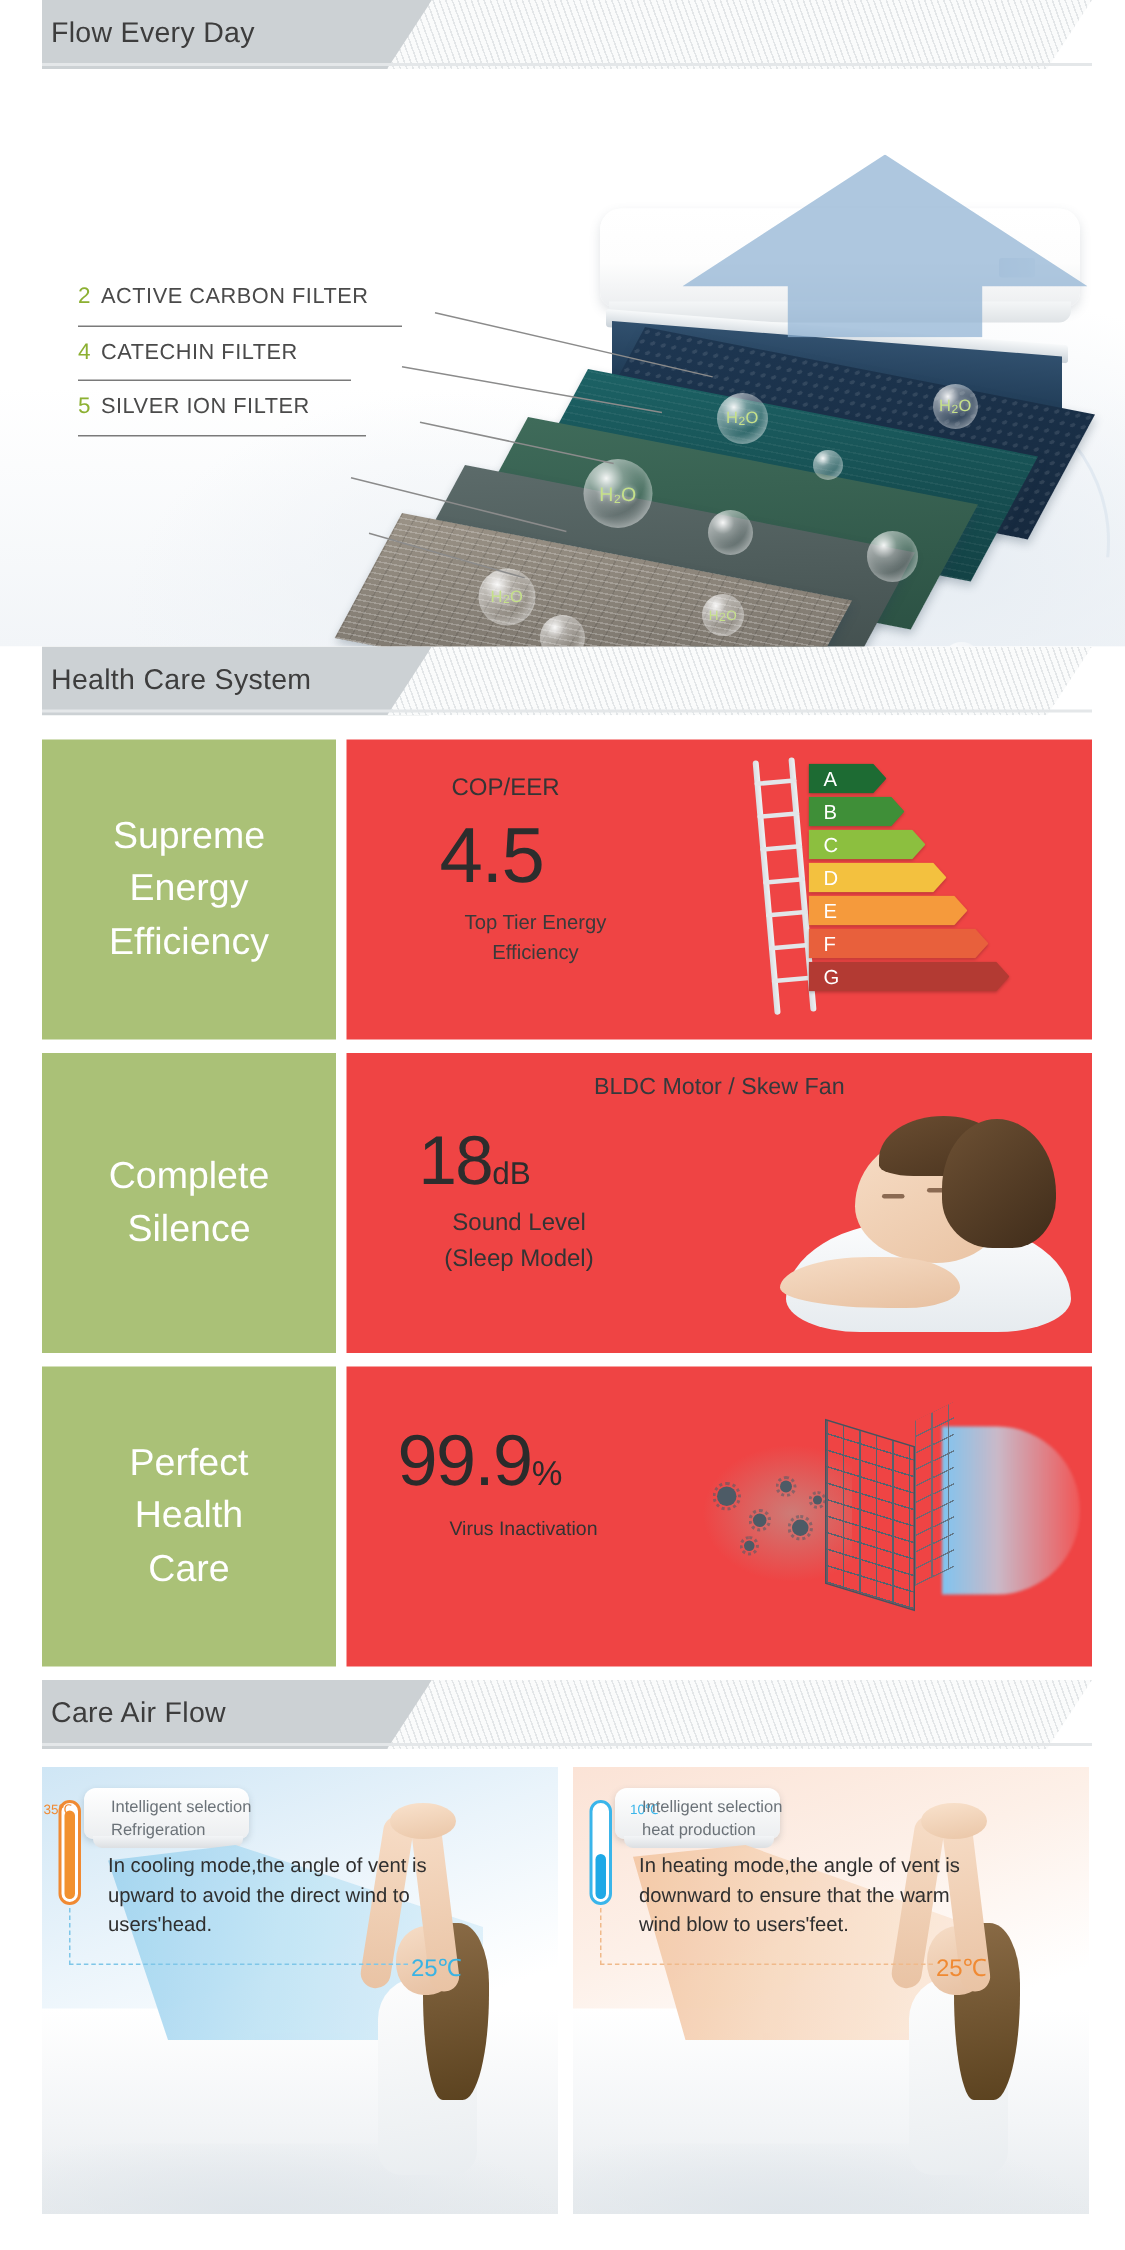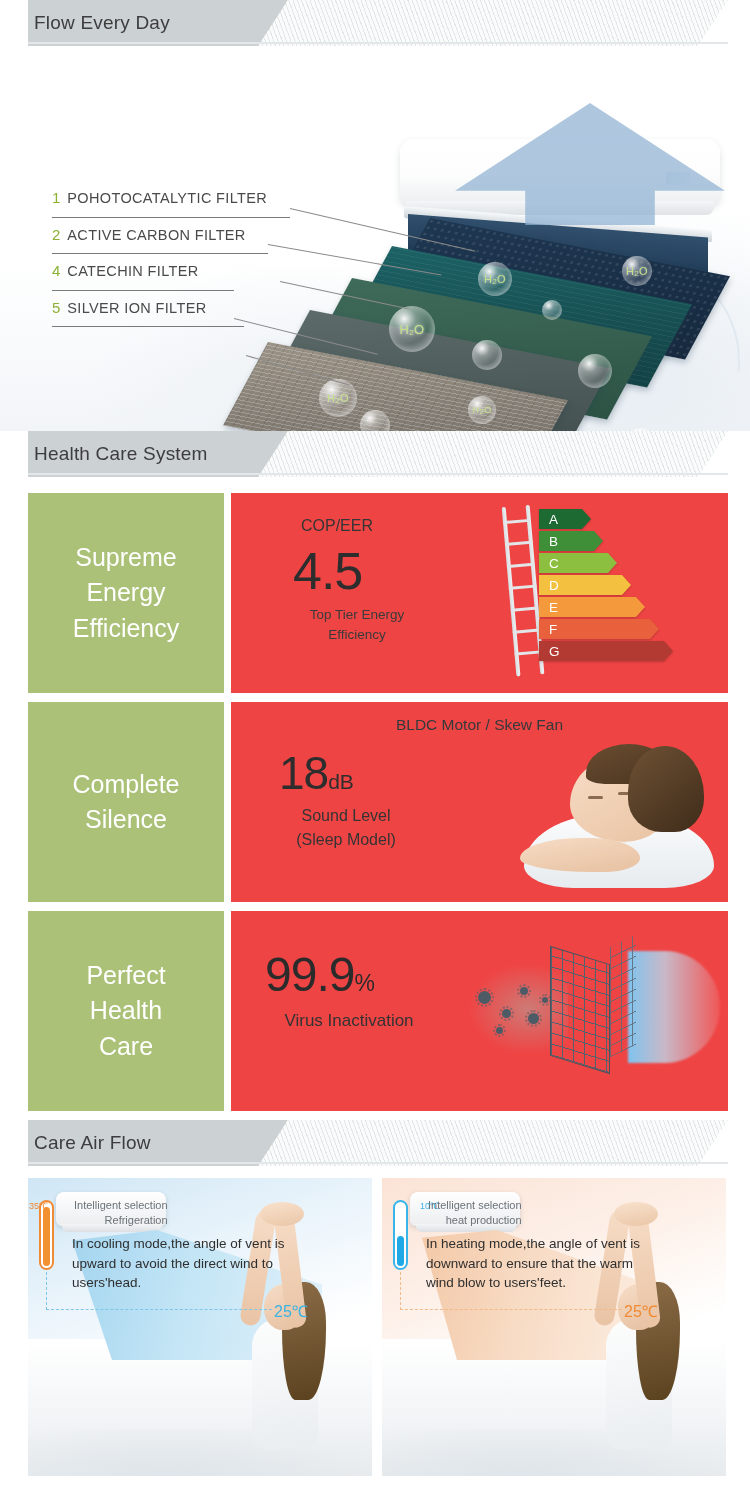--- a/index.html
+++ b/index.html
@@ -183,21 +183,21 @@
     background:linear-gradient(140deg,#6e5134,#3f2c1a); border-radius:50% 54% 40% 46%/56% 60% 40% 40%; }
   .hair2 { position:absolute; left:62px; top:6px; width:86px; height:40px;
     background:linear-gradient(160deg,#6a4d31,#4a341f); border-radius:56% 56% 30% 30%/80% 80% 20% 20%; }
   .eye { position:absolute; width:15px; height:3px; background:#8b6a52; border-radius:3px; }
   .arm { position:absolute; left:-4px; bottom:16px; width:120px; height:34px;
     background:linear-gradient(170deg,#f6dcc5,#e7c0a0); border-radius:50% 40% 30% 60%/60% 60% 40% 40%; }
 
   
   .c3-val { position:absolute; left:34px; top:36px; font-size:48px; color:#2b2b2b; letter-spacing:-1px; }
   .c3-unit{ font-size:23px; }
-  .c3-sub { position:absolute; left:18px; top:100px; width:200px; text-align:center; font-size:17px; color:#333; }
+  .c3-sub { position:absolute; left:18px; top:100px; width:200px; text-align:center; font-size:13px; color:#333; }
   .vfx { position:absolute; right:10px; top:24px; width:250px; height:150px; }
   .mesh {
     position:absolute; left:82px; top:20px; width:60px; height:110px;
     transform: skewY(17deg);
     background-image:
       repeating-linear-gradient(0deg, #54626e 0 1px, transparent 1px 11px),
       repeating-linear-gradient(90deg, #54626e 0 1px, transparent 1px 11px);
     border:1px solid #46535e;
   }
   .mesh2 {
@@ -258,21 +258,21 @@
   .dashv { position:absolute; width:1px; border-left:1px dashed; }
   .dashv.cool { left:18px; top:94px; height:38px; border-color:#7ec6e8; }
   .dashv.heat { left:18px; top:94px; height:38px; border-color:#f0b98a; }
   .dashh { position:absolute; height:1px; border-top:1px dashed; }
   .dashh.cool { left:18px; top:131px; width:226px; border-color:#7ec6e8; }
   .dashh.heat { left:18px; top:131px; width:222px; border-color:#f0b98a; }
   .endlabel { position:absolute; top:122px; font-size:16px; }
   .endlabel.cool { left:246px; color:#39b3e4; }
   .endlabel.heat { left:242px; color:#f08a33; }
 
-  .fc-mode { position:absolute; left:46px; top:20px; font-size:11px; color:#6b7278; line-height:1.36;text-align:right; }
+  .fc-mode { position:absolute; left:46px; top:20px; font-size:11px; color:#6b7278; line-height:1.36; }
   .fc-body { position:absolute; left:44px; top:56px; width:220px; font-size:13.5px; color:#2f2f2f; line-height:1.46; }
 
   .lady { position:absolute; right:18px; top:24px; width:130px; height:250px; }
   .l-torso { position:absolute; left:28px; top:116px; width:66px; height:132px;
     background:linear-gradient(170deg,#fdfdfd,#e9edf0); border-radius:28px 28px 16px 16px; }
   .l-head { position:absolute; left:40px; top:82px; width:40px; height:46px;
     background:linear-gradient(160deg,#f6ddc7,#e6bfa0); border-radius:50% 50% 46% 46%; }
   .l-hair { position:absolute; left:58px; top:80px; width:44px; height:118px;
     background:linear-gradient(170deg,#8a6b46,#5b421f); border-radius:40% 46% 40% 30%/30% 34% 60% 60%; }
   .l-armL { position:absolute; left:24px; top:8px; width:20px; height:116px;
@@ -335,24 +335,20 @@
   </div>
 
   <div class="leader" style="left:290px;top:162px;width:190px;transform:rotate(13deg);"></div>
   <div class="leader" style="left:268px;top:198px;width:176px;transform:rotate(10deg);"></div>
   <div class="leader" style="left:280px;top:235px;width:132px;transform:rotate(12deg);"></div>
   <div class="leader" style="left:234px;top:272px;width:148px;transform:rotate(14deg);"></div>
   <div class="leader" style="left:246px;top:309px;width:108px;transform:rotate(16deg);"></div>
 
   <div class="legend">
     <div class="row">
-      <span class="num">1</span><span class="txt">POHOTOCATALYTIC FILTER</span>
-      <div class="rule" style="width:238px;"></div>
-    </div>
-    <div class="row">
       <span class="num">2</span><span class="txt">ACTIVE CARBON FILTER</span>
       <div class="rule" style="width:216px;"></div>
     </div>
     <div class="row">
       <span class="num">4</span><span class="txt">CATECHIN FILTER</span>
       <div class="rule" style="width:182px;"></div>
     </div>
     <div class="row">
       <span class="num">5</span><span class="txt">SILVER ION FILTER</span>
       <div class="rule" style="width:192px;"></div>

